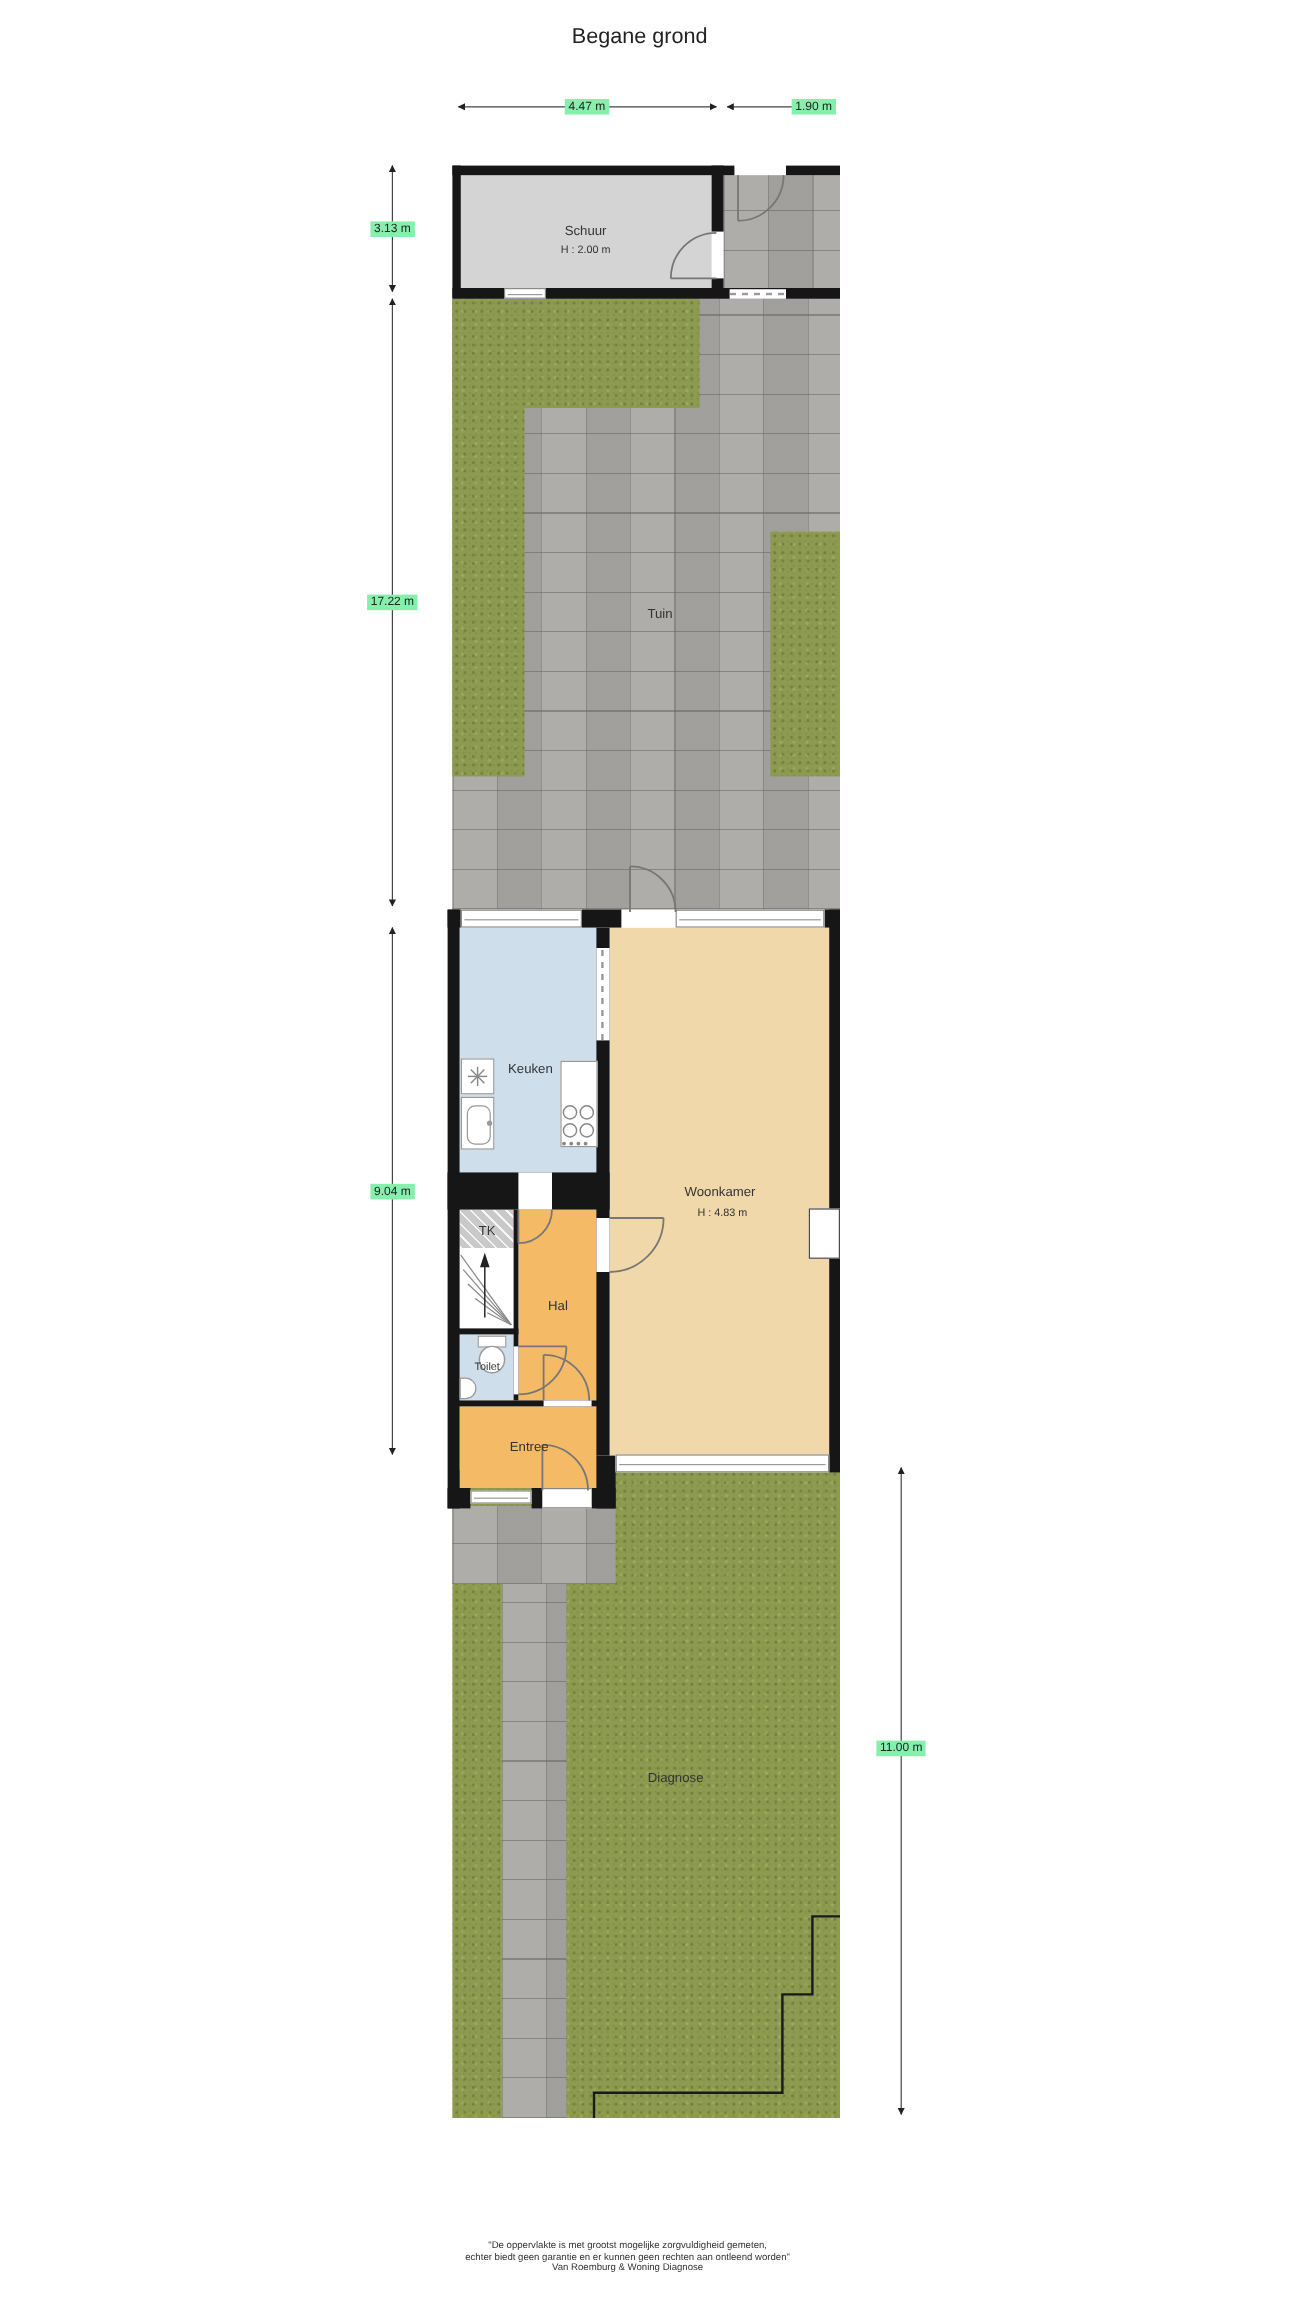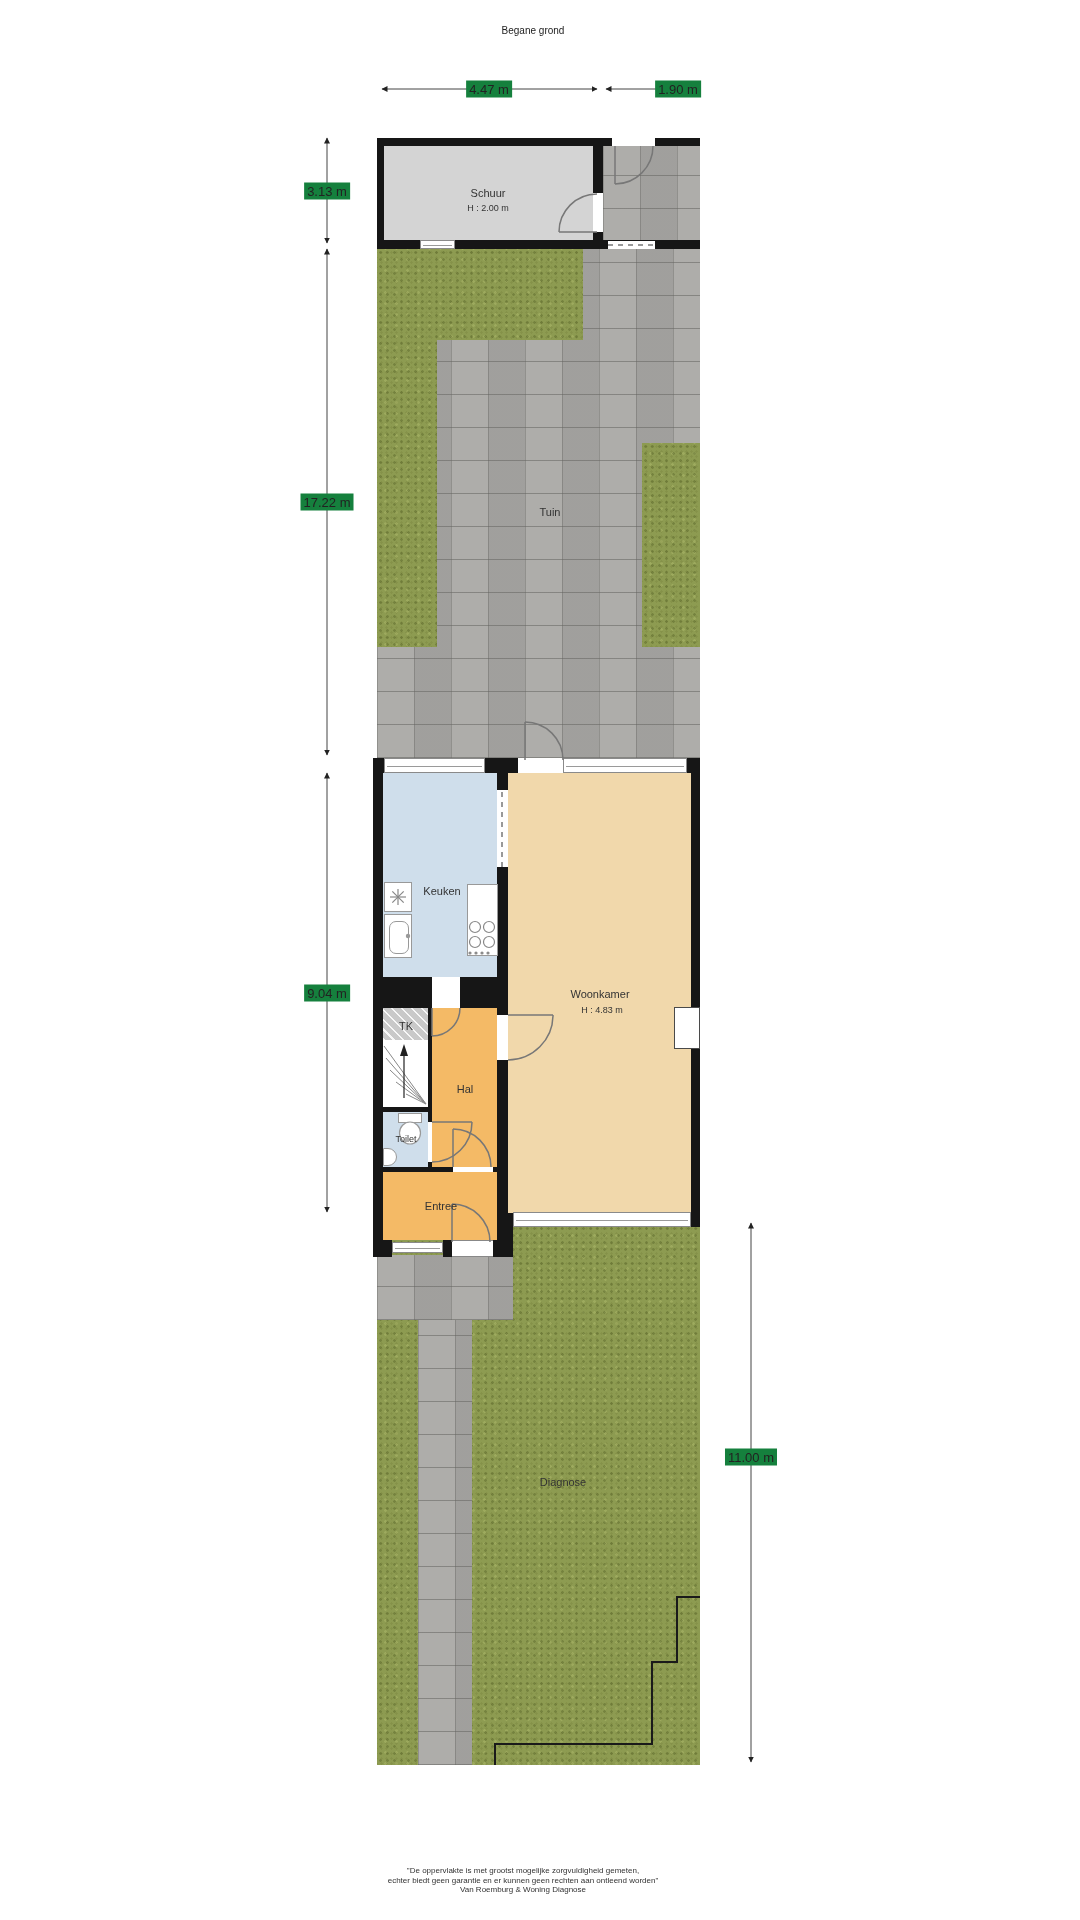--- a/index.html
+++ b/index.html
@@ -41,22 +41,22 @@
       background:repeating-linear-gradient(0deg,#999 0 5px,transparent 5px 10px);}
   
   .fixture{background:#fff;border:1px solid #999;box-sizing:border-box;}
   .basin{position:absolute;border:1px solid #999;border-radius:7px;background:#fff;}
   .toilet-sink{border-radius:0 9px 9px 0;}
   
   .lbl{position:absolute;transform:translate(-50%,-50%);white-space:nowrap;
        font-size:11px;color:#333;z-index:40;}
   .lbl-small{font-size:9px;}
   .dimlbl{position:absolute;transform:translate(-50%,-50%);white-space:nowrap;
-       font-size:13px;color:#222;background:#15803d;padding:1px 3px;z-index:40;}
-  .title{position:absolute;transform:translate(-50%,-50%);font-size:10px;color:#222;z-index:40;}
+       font-size:10px;color:#222;background:#86efac;padding:1px 3px;z-index:40;}
+  .title{position:absolute;transform:translate(-50%,-50%);font-size:18px;color:#222;z-index:40;}
   .footer{position:absolute;transform:translateX(-50%);text-align:center;
        font-size:8px;line-height:9.5px;color:#333;z-index:40;white-space:nowrap;}
   svg.overlay{position:absolute;left:0;top:0;z-index:30;pointer-events:none;}
   .z10{z-index:10}.z20{z-index:20}.z22{z-index:22}.z25{z-index:25}
 </style>
 </head>
 <body>
 
 <div id="page">
 

